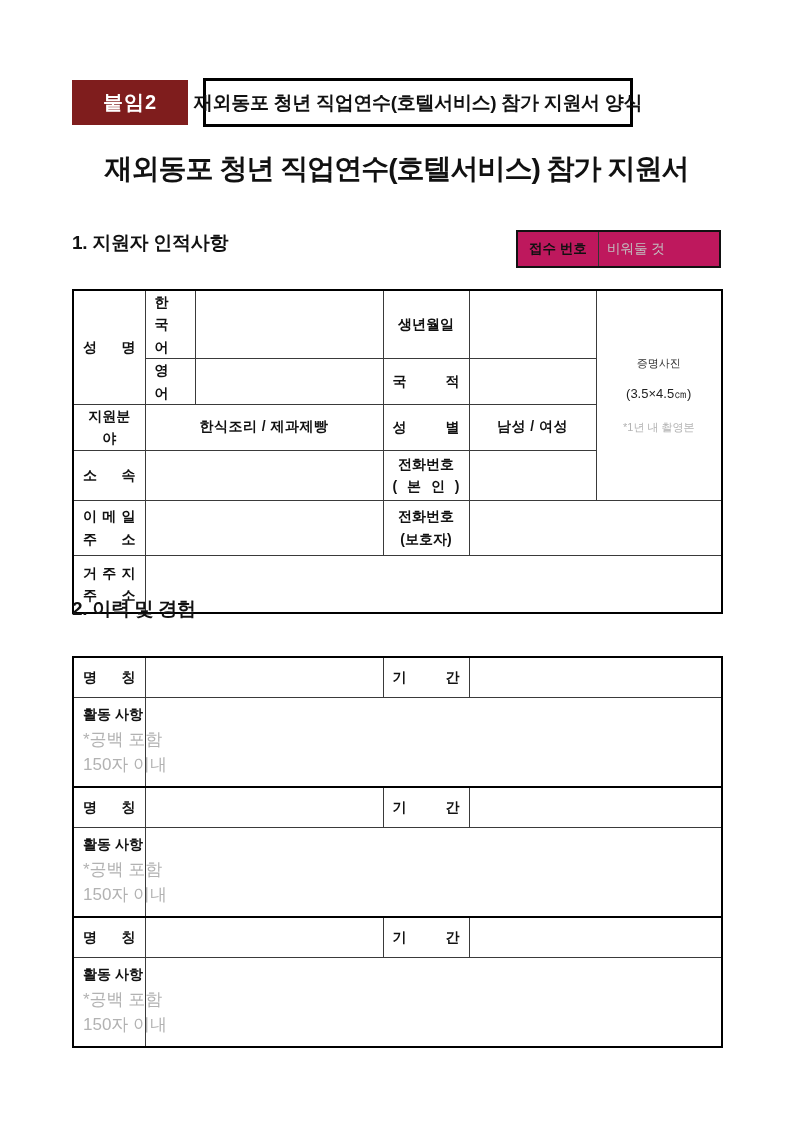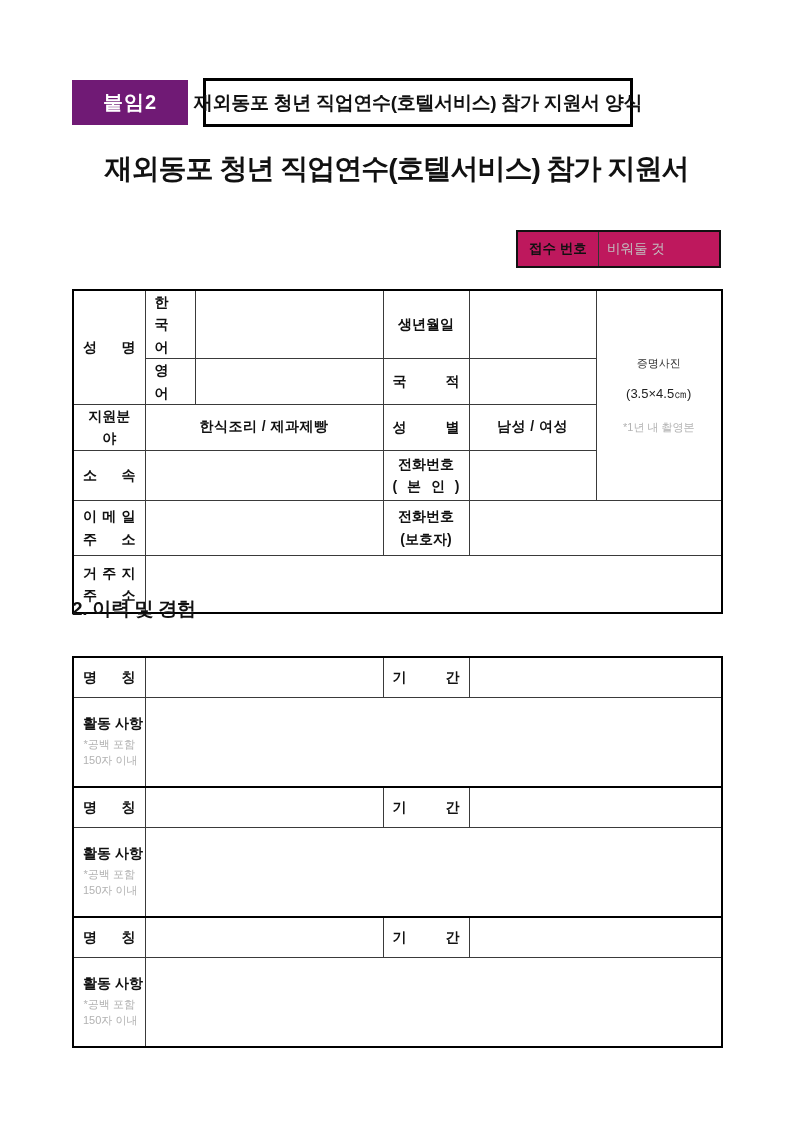--- a/index.html
+++ b/index.html
@@ -68,41 +68,42 @@
   .ct { text-align: center; text-align-last: center; }
   .val { text-align: center; font-weight: 700; letter-spacing: 0.5px; }
 
   .photo-cell { text-align: center; }
   .photo-cell .p1 { font-size: 11px; color: #333333; margin-bottom: 14px; }
   .photo-cell .p2 { font-size: 13px;  color: #222222; margin-bottom: 17px; }
   .photo-cell .p3 { font-size: 11px; }
 
   .act-cell { text-align: center; }
   .act-lbl { font-weight: 700; font-size: 14px; margin-bottom: 3px; white-space: nowrap; }
-  .note { font-size: 11px; line-height: 1.5; white-space: nowrap; }
+  .note { font-size: 17px; line-height: 1.5; white-space: nowrap; }
 
   .t2 tr.sep td { border-top: 2.5px solid #000000; }
 
   
   .t1 .r1 { height: 39px; } .t1 .r2 { height: 37px; padding-left: 47px; } .t1 .r3 { height: 38px; }
   .t1 .r4 { height: 50px; } .t1 .r5 { height: 55px; } .t1 .r6 { height: 58px; }
   .t2 .rn { height: 40px; } .t2 .ra { height: 90px; }
 </style>
 </head>
 <body>
 
 <div class="page">
 
   <div class="hdr-row">
-    <div class="badge" style="background: #701a75;">붙임2</div>
+    <div class="badge" style="background: #7f1d1d;">붙임2</div>
     <div class="form-box">재외동포 청년 직업연수(호텔서비스) 참가 지원서 양식</div>
   </div>
 
   <h1 class="main-title">재외동포 청년 직업연수(호텔서비스) 참가 지원서</h1>
 
+  <h2 class="sec-heading sec1-heading">1. 지원자 인적사항</h2>
 
   <div class="receipt">
     <div class="receipt-label">접수 번호</div>
     <div class="receipt-value" style="color: rgb(194, 194, 194);">비워둘 것</div>
   </div>
 
   <table class="t1">
     <colgroup>
       <col style="width:72px">
         <col style="width:50px">

